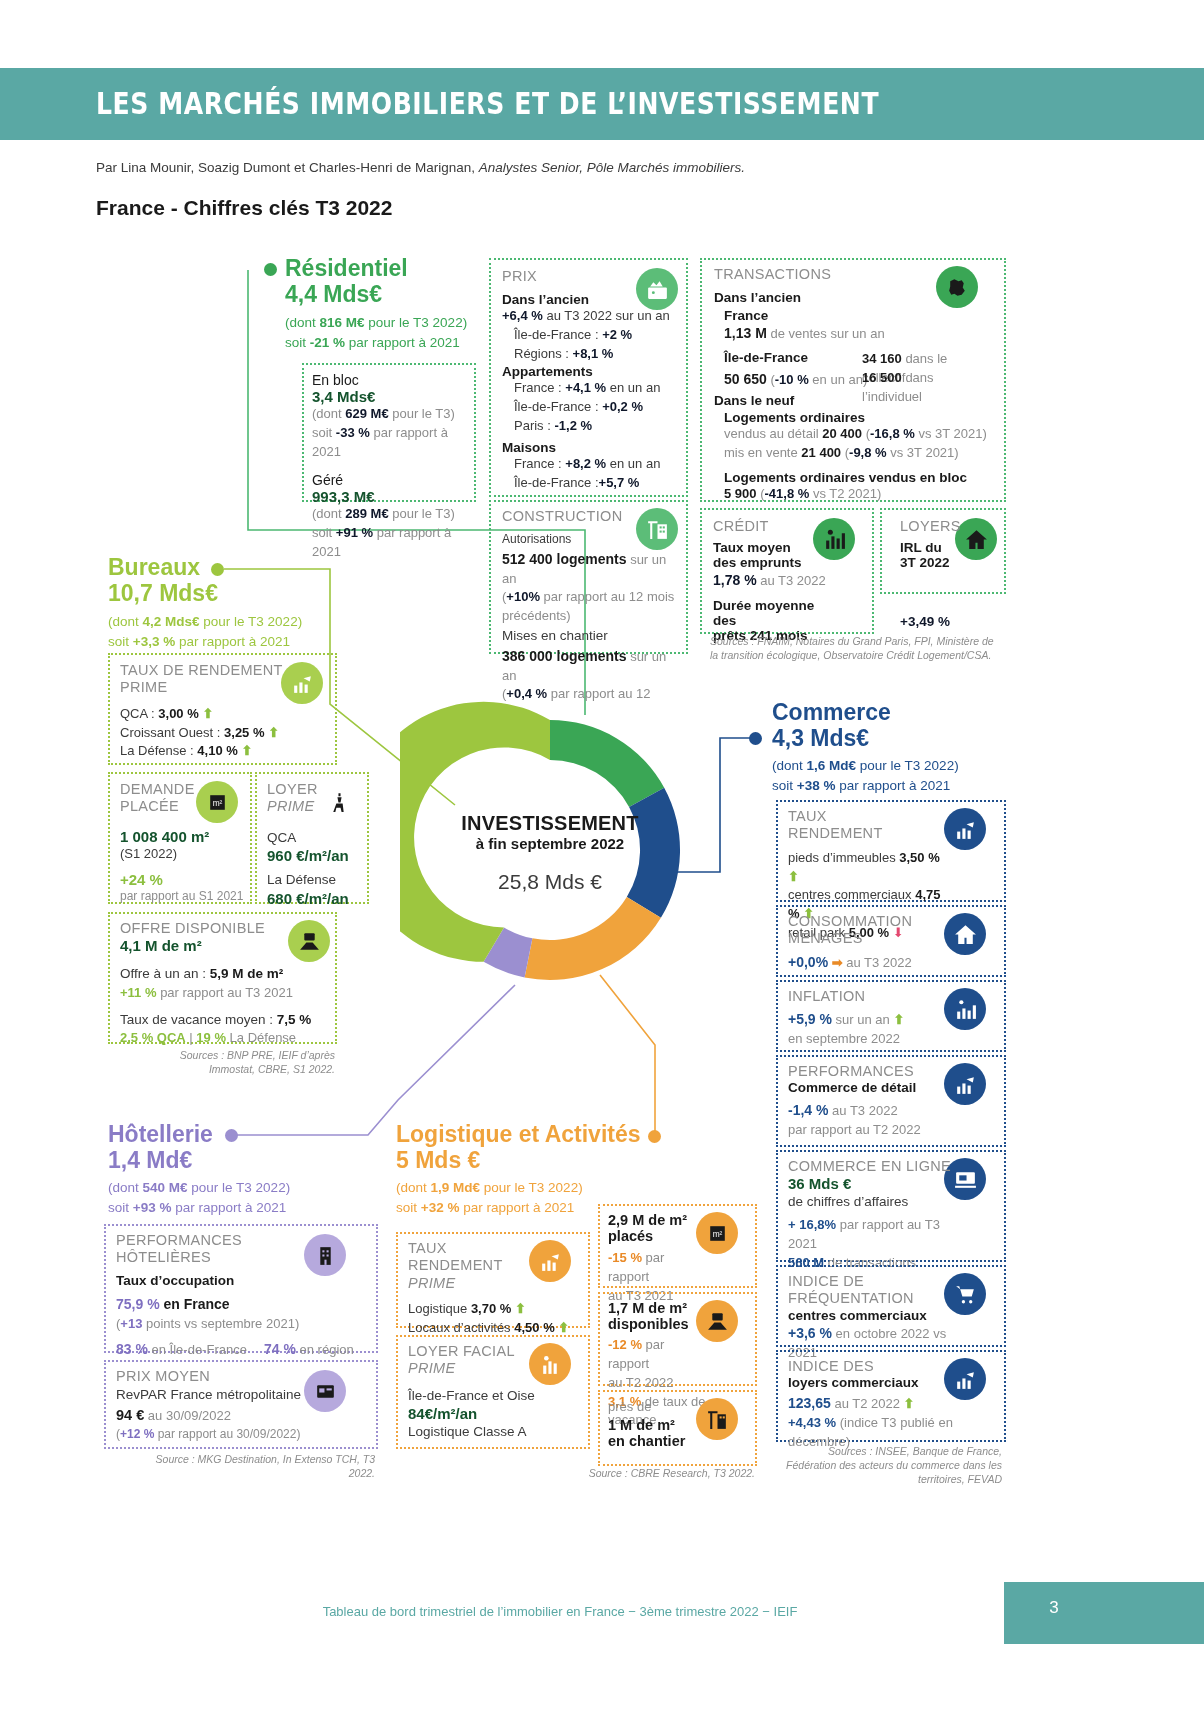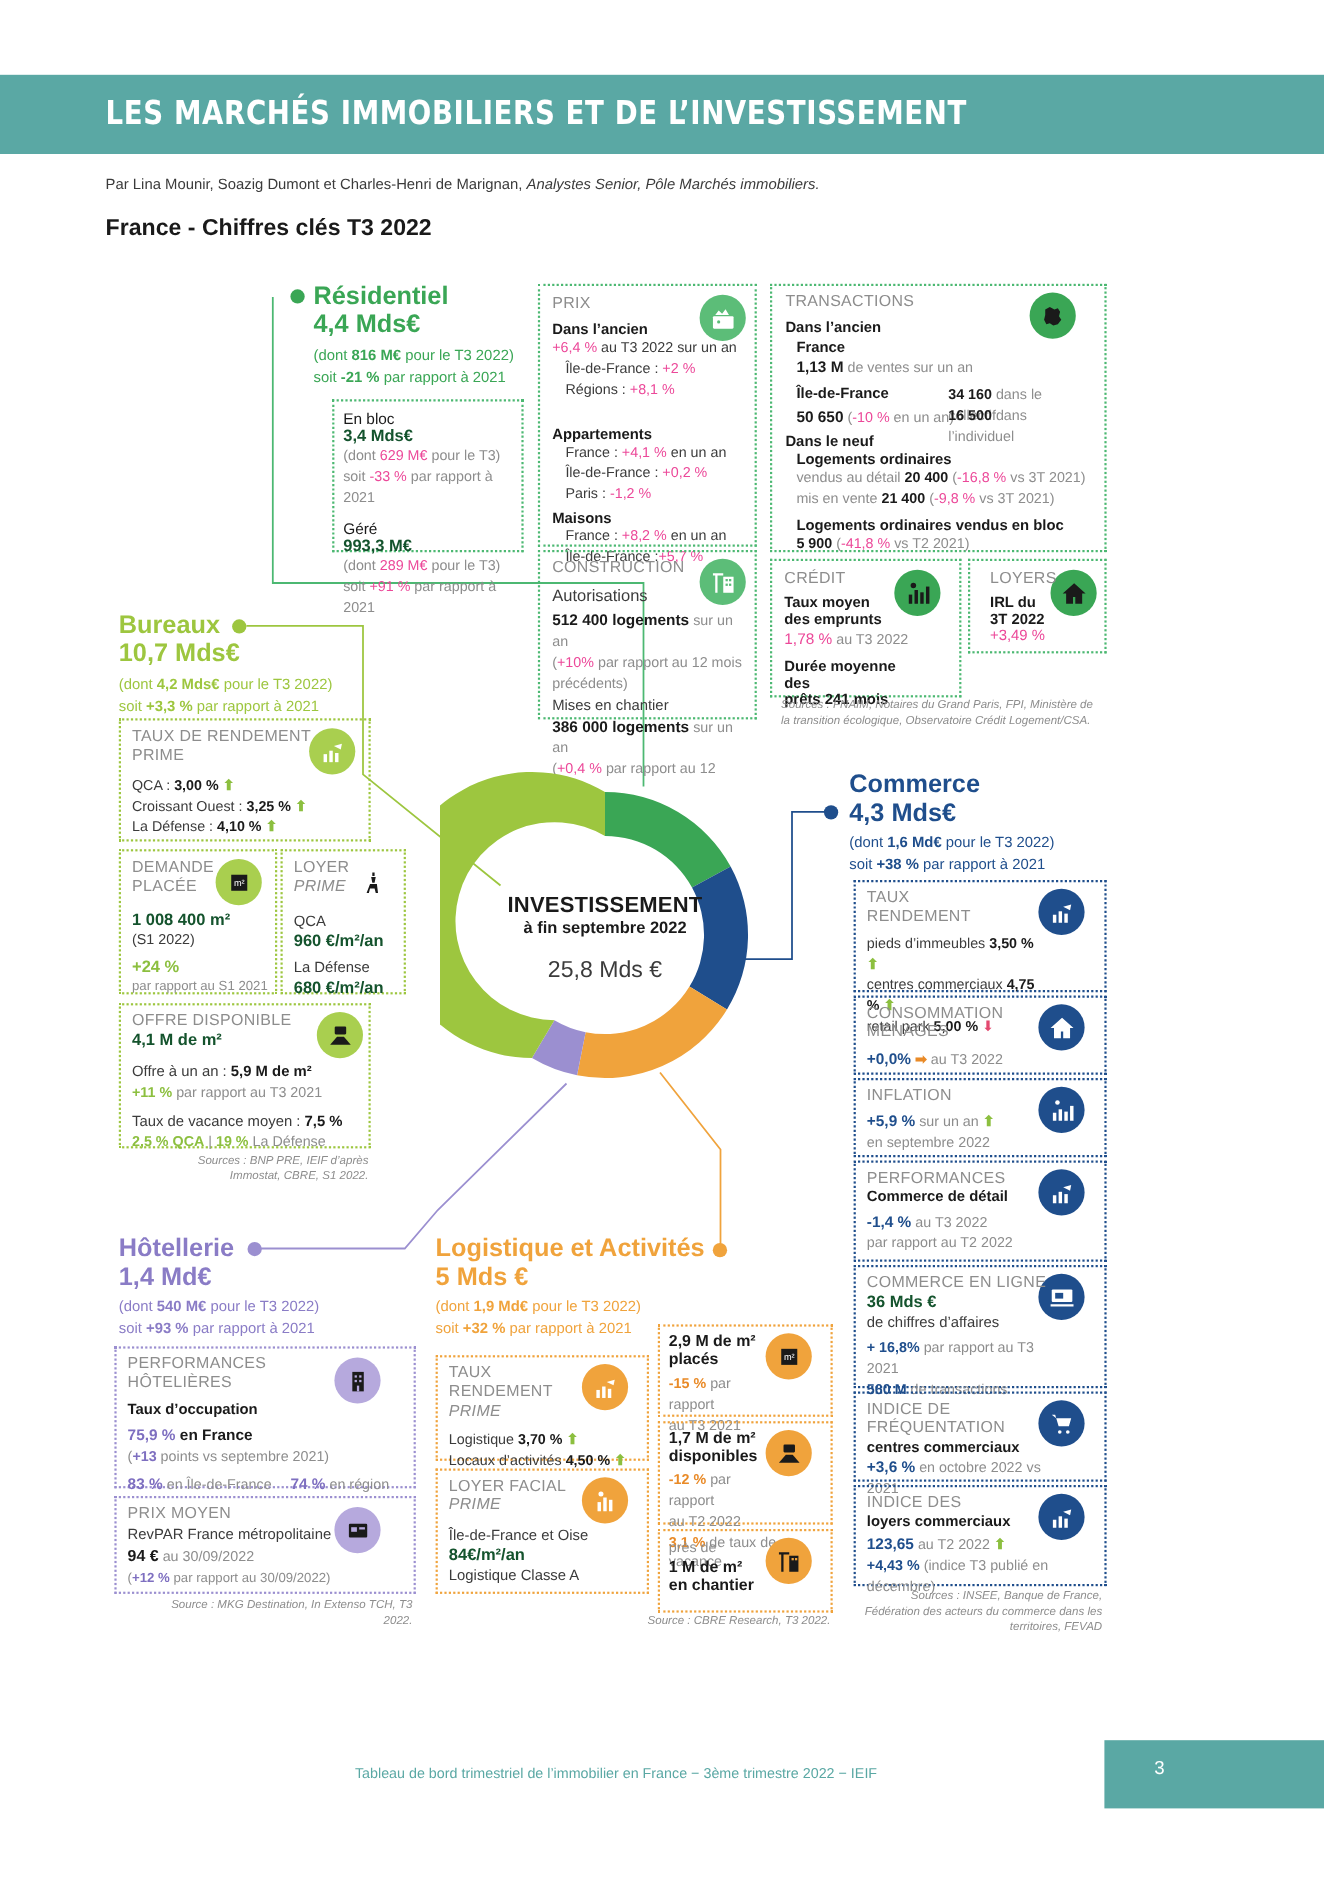--- a/index.html
+++ b/index.html
@@ -26,21 +26,21 @@
   .cat-name{font-size:23px;font-weight:bold;line-height:1.12;}
   .cat-sub{font-size:13.5px;line-height:1.45;}
   .cat-sub b{font-weight:bold;}
 
   .lbl{font-size:14.5px;color:#8d8d8d;letter-spacing:.3px;line-height:1.2;}
   .lbl-i{font-style:italic;}
   .ln{font-size:13px;line-height:1.45;color:#3b3b3b;}
   .ln b{color:#1a1a1a;}
   .big{font-size:15px;font-weight:bold;color:#14532d;}
   .mid{font-size:13.5px;font-weight:bold;color:#1a1a1a;}
-  .gr{color:#ec4899;font-weight:normal;}
+  .gr{color:#0f172a;font-weight:bold;margin-top:44px;}
   .lg{color:#8cbf3f;font-weight:bold;}
   .bl{color:#1f4e8c;font-weight:bold;}
   .pu{color:#7e6fc0;font-weight:bold;}
   .or{color:#e98a27;font-weight:bold;}
   .gy{color:#8d8d8d;}
   .src{font-size:10.5px;font-style:italic;color:#8d8d8d;line-height:1.35;}
 
   .dot{width:13px;height:13px;border-radius:50%;position:absolute;}
   .icon{position:absolute;width:42px;height:42px;border-radius:50%;
     display:flex;align-items:center;justify-content:center;}
@@ -106,21 +106,21 @@
       <path d="M5 9l3-4 3 3 3-4 3 5z"></path>
       <circle cx="8" cy="15" r="1.4" fill="#5cbd78"></circle>
     </svg>
 </div>
 <div class="abs" style="left:502px;top:268px;width:170px;">
   <div class="lbl" style="margin-bottom:7px;">PRIX</div>
   <div class="mid">Dans l’ancien</div>
   <div class="ln"><span class="gr">+6,4 %</span><span> au T3 2022 sur un an</span></div>
   <div class="ln" style="padding-left:12px;"><span>Île-de-France : </span><span class="gr">+2 %</span></div>
   <div class="ln" style="padding-left:12px;"><span>Régions : </span><span class="gr">+8,1 %</span></div>
-  <div class="mid" style="margin-top:23px;">Appartements</div>
+  <div class="mid" style="margin-top:0;">Appartements</div>
   <div class="ln" style="padding-left:12px;"><span>France : </span><span class="gr">+4,1 %</span><span> en un an</span></div>
   <div class="ln" style="padding-left:12px;"><span>Île-de-France : </span><span class="gr">+0,2 %</span></div>
   <div class="ln" style="padding-left:12px;"><span>Paris : </span><span class="gr">-1,2 %</span></div>
   <div class="mid" style="margin-top:5px;">Maisons</div>
   <div class="ln" style="padding-left:12px;"><span>France : </span><span class="gr">+8,2 %</span><span> en un an</span></div>
   <div class="ln" style="padding-left:12px;"><span>Île-de-France :</span><span class="gr">+5,7 %</span></div>
 </div>
 
 <div class="abs box-g" style="left:489px;top:500px;width:195px;height:150px;"></div>
 <div class="abs icon" style="left:636px;top:508px;background:#5cbd78;">
@@ -128,21 +128,21 @@
       <rect x="12" y="7" width="9" height="14"></rect>
       <path d="M3 4h9v2H7v15H5V6H3z"></path>
       <rect x="14" y="9" width="2" height="2" fill="#5cbd78"></rect>
       <rect x="17" y="9" width="2" height="2" fill="#5cbd78"></rect>
       <rect x="14" y="13" width="2" height="2" fill="#5cbd78"></rect>
       <rect x="17" y="13" width="2" height="2" fill="#5cbd78"></rect>
     </svg>
 </div>
 <div class="abs" style="left:502px;top:508px;width:175px;">
   <div class="lbl" style="margin-bottom:6px;">CONSTRUCTION</div>
-  <div class="ln" style="font-size:15px;">Autorisations</div>
+  <div class="ln" style="font-size:12px;">Autorisations</div>
   <div class="ln"><b style="font-size:14px;">512 400 logements</b><span class="gy"> sur un an</span></div>
   <div class="ln"><span class="gy">(</span><span class="gr">+10%</span><span class="gy"> par rapport au 12 mois</span></div>
   <div class="ln gy">précédents)</div>
   <div class="ln" style="font-size:13.5px;">Mises en chantier</div>
   <div class="ln"><b style="font-size:14px;">386 000 logements</b><span class="gy"> sur un an</span></div>
   <div class="ln"><span class="gy">(</span><span class="gr">+0,4 %</span><span class="gy"> par rapport au 12 mois</span></div>
   <div class="ln gy">précédents)</div>
 </div>
 
 <div class="abs box-g" style="left:700px;top:258px;width:302px;height:240px;"></div>

